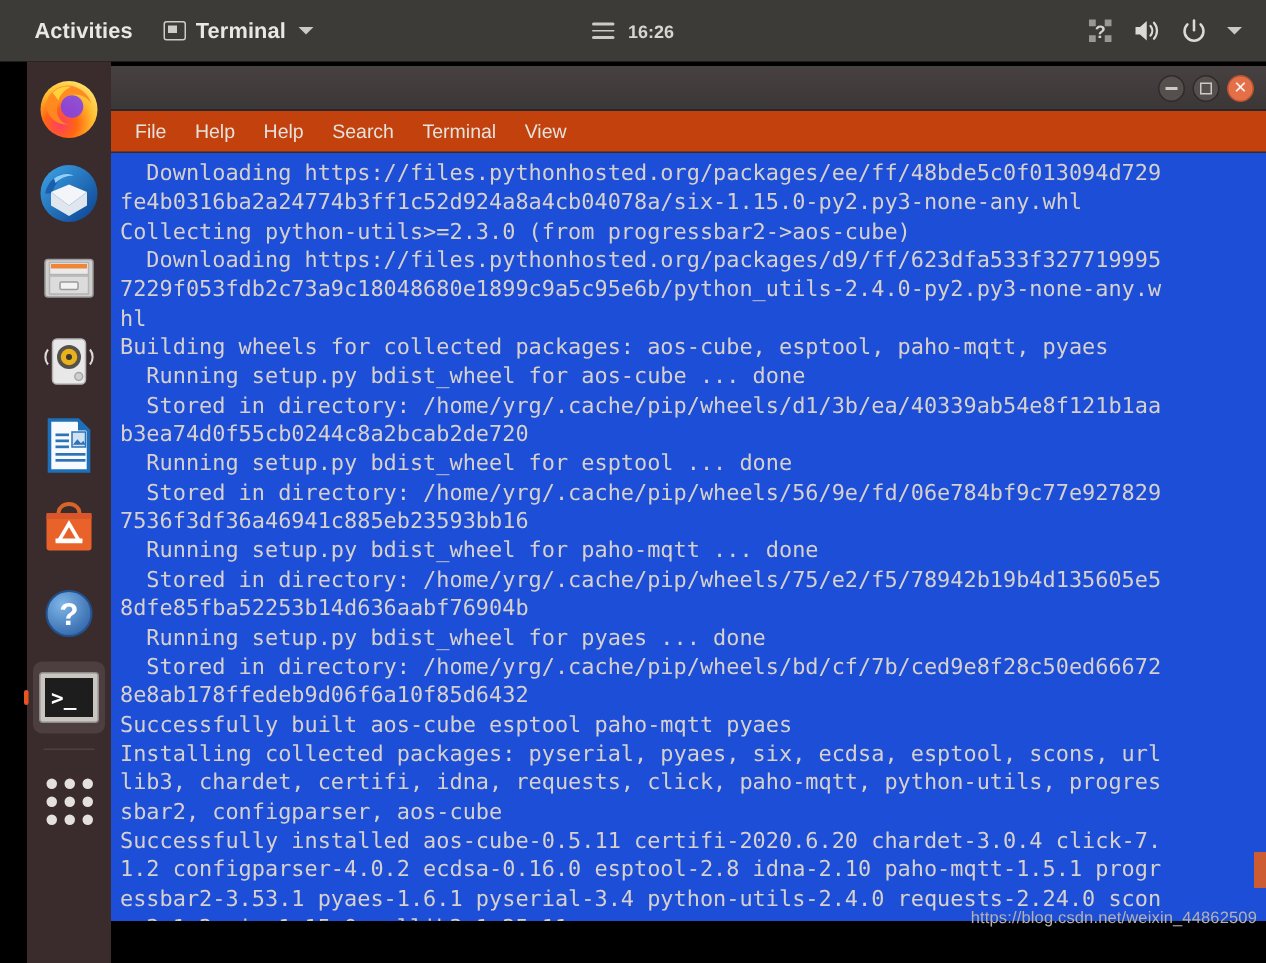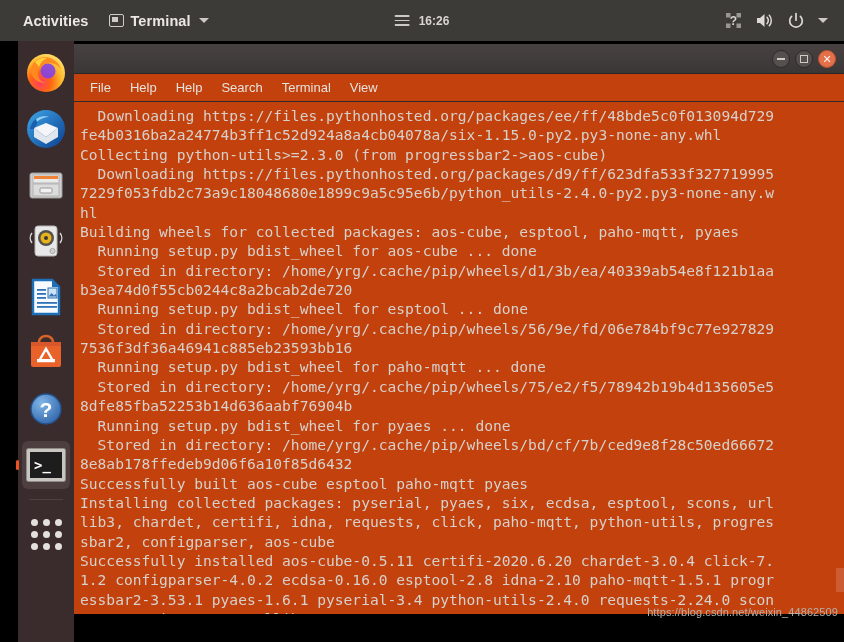--- a/index.html
+++ b/index.html
@@ -163,21 +163,21 @@
   }
   .menu-item {
     color: #e6e2de;
     font-size: 13px;
     padding: 2px 2px;
   }
 
   #term-body {
     flex: 1 1 auto;
     position: relative;
-    background: #c2410c;
+    background: #1d4ed8;
     padding: 4px 0 0 6px;
     overflow: hidden;
   }
   #term-lines {
     font-family: "DejaVu Sans Mono", "Liberation Mono", monospace;
     font-size: 14.6px;
     line-height: 19.35px;
     color: #d6d1cc;
     white-space: pre;
     letter-spacing: 0px;

